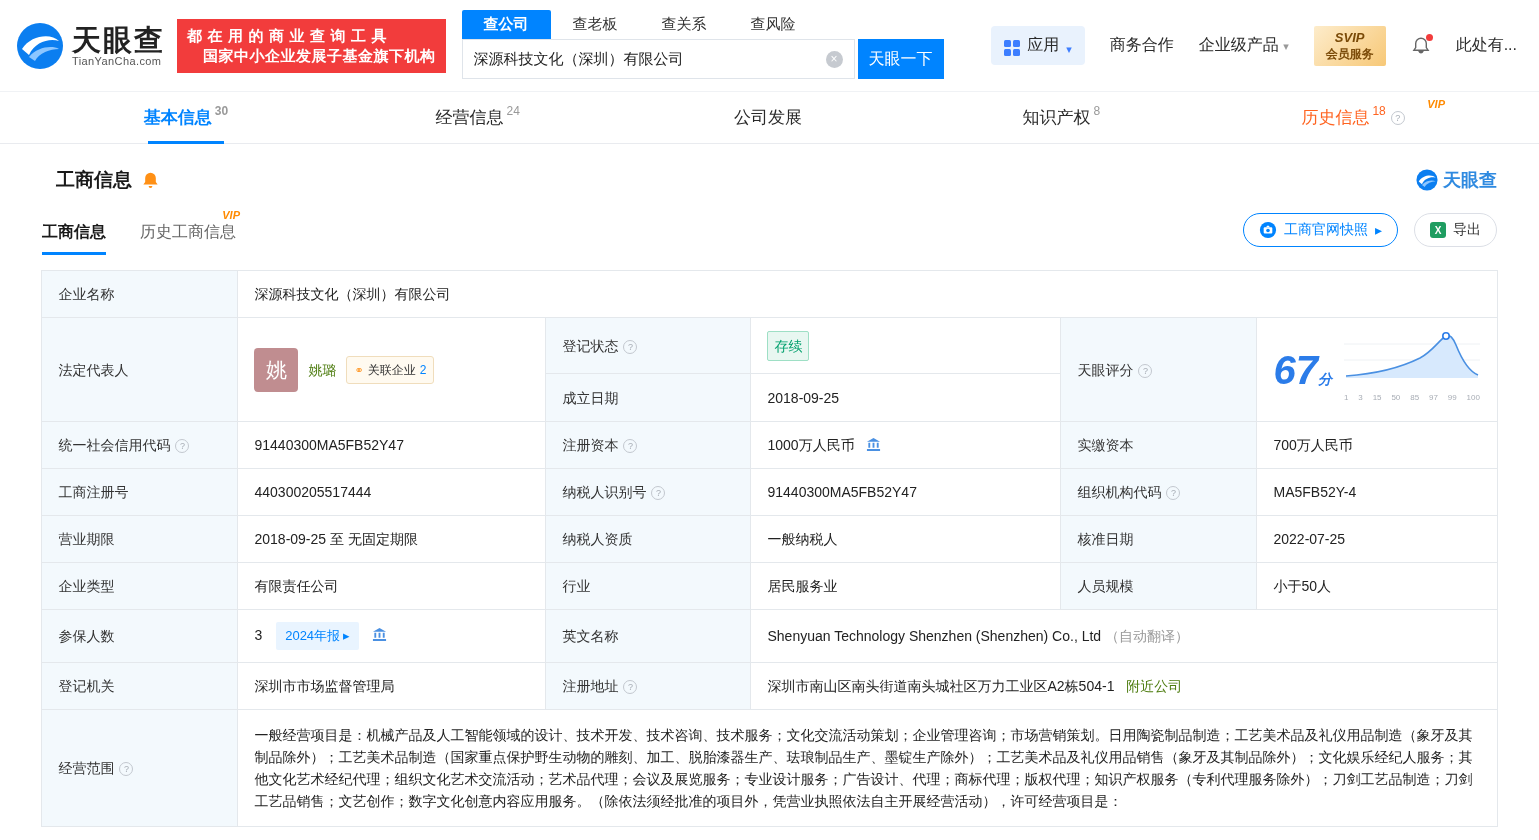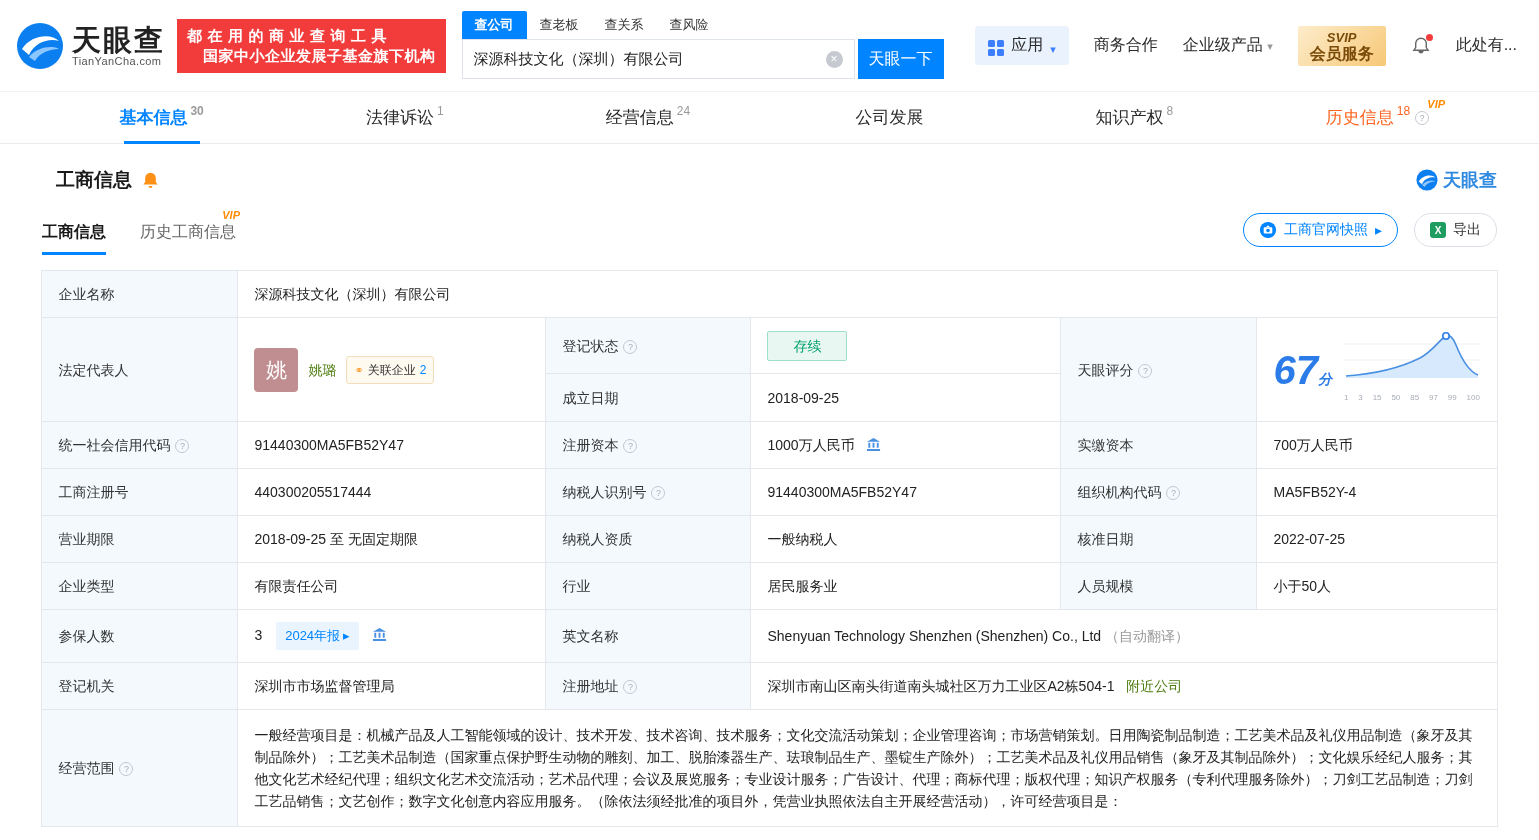--- a/index.html
+++ b/index.html
@@ -10,38 +10,38 @@
   .topbar { height:91px; display:flex; align-items:center; padding:0 22px 0 16px; }
   .logo { display:flex; align-items:center; gap:8px; cursor:pointer; }
   .logo-text .cn { font-size:29px; font-weight:bold; color:#222; letter-spacing:2px; line-height:30px; }
   .logo-text .en { font-size:11px; color:#555; letter-spacing:.4px; }
   .promo { background:#f23c3c; color:#fff; margin-left:12px; padding:7px 10px; font-weight:bold; line-height:20px; font-size:15px; white-space:nowrap; }
   .promo .l1 { letter-spacing:5.5px; }
   .promo .l2 { letter-spacing:.5px;margin-left:16px; }
 
   .search-area { margin-left:16px; }
   .search-tabs { display:flex; align-items:flex-end; height:27px; }
-  .search-tab { font-size:13px; color:#333; padding:5px 13px; cursor:pointer; }
+  .search-tab { font-size:15px; color:#333; padding:5px 22px; cursor:pointer; }
   .search-tab.active { background:#0084ff; color:#fff; border-radius:2px 2px 0 0; font-weight:bold; }
   .search-row { display:flex; align-items:center; }
   .search-box { width:393px; height:40px; border:1px solid #dfe4ea; display:flex; align-items:center; padding:0 11px; background:#fff; }
   .search-box input { flex:1; border:none; outline:none; font-size:15px; color:#222; background:transparent; }
   .clear-btn { width:17px; height:17px; border-radius:50%; background:#c6cad0; color:#fff; font-size:12px; line-height:17px; text-align:center; cursor:pointer; flex:0 0 auto; }
   .search-btn { width:86px; height:40px; margin-left:3px; background:#0084ff; color:#fff; border:none; font-size:16px; cursor:pointer; }
 
   .header-right { margin-left:auto; display:flex; align-items:center; gap:25px; }
   .apps-btn { background:#e9f2fd; border-radius:4px; padding:9px 13px; display:flex; align-items:flex-end; gap:7px; font-size:16px; color:#2b2b2b; cursor:pointer; }
   .grid-icon { width:16px; height:16px; display:grid; grid-template-columns:7px 7px; grid-template-rows:7px 7px; gap:2px; }
   .grid-icon i { background:#3d7eff; border-radius:1.5px; }
   .caret { color:#3d7eff; font-size:11px; }
   .hr-link { font-size:16px; color:#2b2b2b; cursor:pointer; white-space:nowrap; }
   .hr-link .gcaret { color:#999; font-size:11px; }
   .svip { background:linear-gradient(135deg,#fdeccb,#f7c877); border-radius:2px; padding:4px 12px; text-align:center; color:#7a4a08; font-weight:bold; cursor:pointer; line-height:16px; }
   .svip .l1 { font-size:13px; font-style:italic; }
-  .svip .l2 { font-size:16px;text-align:right; }
+  .svip .l2 { font-size:12px;text-align:right; }
   .bell-wrap { position:relative; cursor:pointer; display:flex; }
   .red-dot { position:absolute; top:-2px; right:-2px; width:7px; height:7px; border-radius:50%; background:#f23c3c; }
   .user-text { font-size:16px; color:#2b2b2b; cursor:pointer; white-space:nowrap; }
 
   
   .main-tabs { height:53px; border-top:1px solid #f0f2f5; border-bottom:1px solid #e9ebef; display:flex; padding:0 40px; }
   .main-tab { flex:1; display:flex; align-items:center; justify-content:center; font-size:17px; color:#292929; position:relative; cursor:pointer; }
   .main-tab .cnt { font-size:12px; color:#999; position:relative; top:-7px; margin-left:3px; }
   .main-tab.active { color:#0084ff; font-weight:bold; }
   .main-tab.active::after { content:""; position:absolute; bottom:-1px; left:50%; transform:translateX(-50%); width:76px; height:3px; background:#0084ff; }
@@ -75,21 +75,21 @@
   .blue-link { color:#4d7c0f; cursor:pointer; }
   .gray-note { color:#999; }
   .name-cell { font-size:15px; color:#1a1a1a; }
 
   .rep-cell { display:flex; align-items:center; gap:10px; }
   .avatar { width:44px; height:44px; border-radius:4px; background:#c08d90; color:#fff; font-size:21px; display:flex; align-items:center; justify-content:center; cursor:pointer; flex:0 0 auto; }
   .rel-badge { display:inline-flex; align-items:center; gap:4px; border:1px solid #f0ddbc; background:#fffaf0; border-radius:3px; padding:2px 7px; font-size:12px; color:#333; cursor:pointer; }
   .rel-badge .num { color:#0084ff; }
   .rel-glyph { color:#ff9b2d; font-size:11px; }
 
-  .status-badge { display:inline-block; background:#e8f7f1; border:1px solid #9edfc5; color:#00a06d; padding:3px 25px; font-size:14px; border-radius:2px; }
+  .status-badge { display:inline-block; background:#e8f7f1; border:1px solid #9edfc5; color:#00a06d; padding:3px 6px; font-size:14px; border-radius:2px; }
 
   .score-cell { display:flex; align-items:center; gap:12px; }
   .score-num { color:#2b7ce9; font-size:40px; font-weight:bold; font-style:italic; line-height:40px; }
   .score-unit { font-size:14px; font-weight:bold; font-style:italic; }
   .score-chart { width:136px; }
   .ticks { display:flex; justify-content:space-between; font-size:8px; color:#a8adb5; margin-top:1px; }
 
   .report-badge { background:#e9f4ff; color:#0084ff; font-size:13px; padding:3px 9px; border-radius:2px; display:inline-flex; align-items:center; gap:3px; margin:0 9px 0 10px; cursor:pointer; }
   .bank-icon { display:inline-flex; vertical-align:-2px; cursor:pointer; margin-left:7px; }
 
@@ -159,24 +159,20 @@
       <span class="red-dot"></span>
     </div>
     <div class="user-text">此处有...</div>
   </div>
 </header>
 
 <nav class="main-tabs">
   <div class="main-tab active">
     <span>基本信息</span>
       <span class="cnt">30</span>
-  </div>
-  <div class="main-tab">
-    <span>法律诉讼</span>
-      <span class="cnt">1</span>
   </div>
   <div class="main-tab">
     <span>经营信息</span>
       <span class="cnt">24</span>
   </div>
   <div class="main-tab">
     <span>公司发展</span>
       <span class="cnt"></span>
   </div>
   <div class="main-tab">

